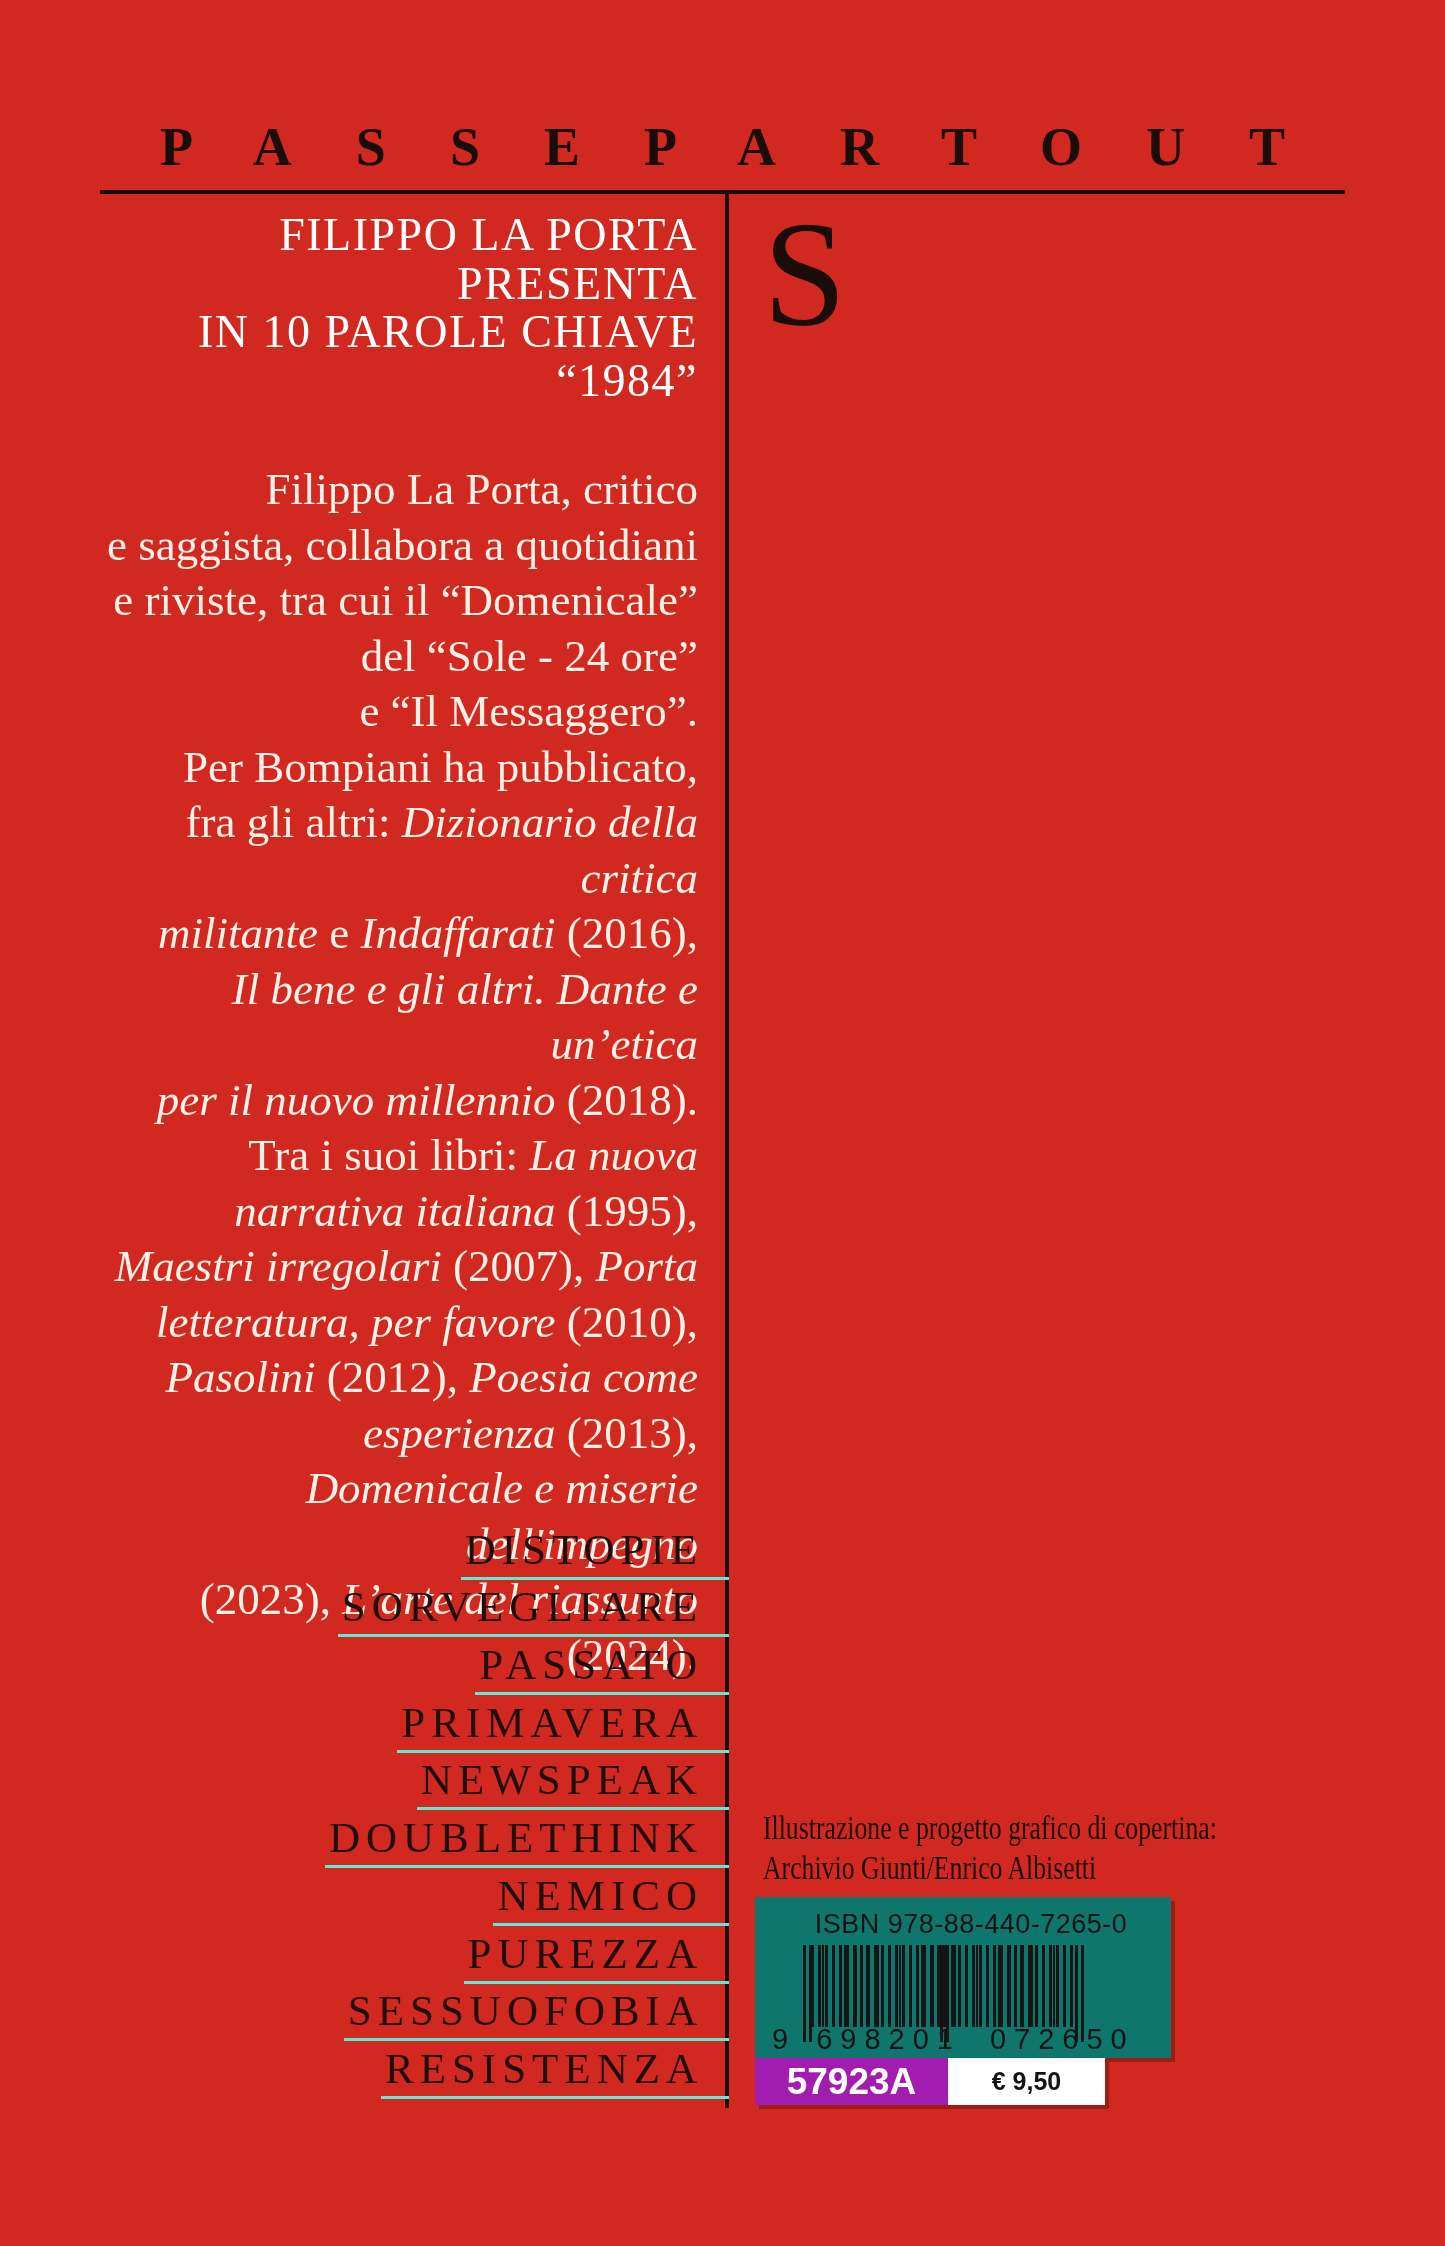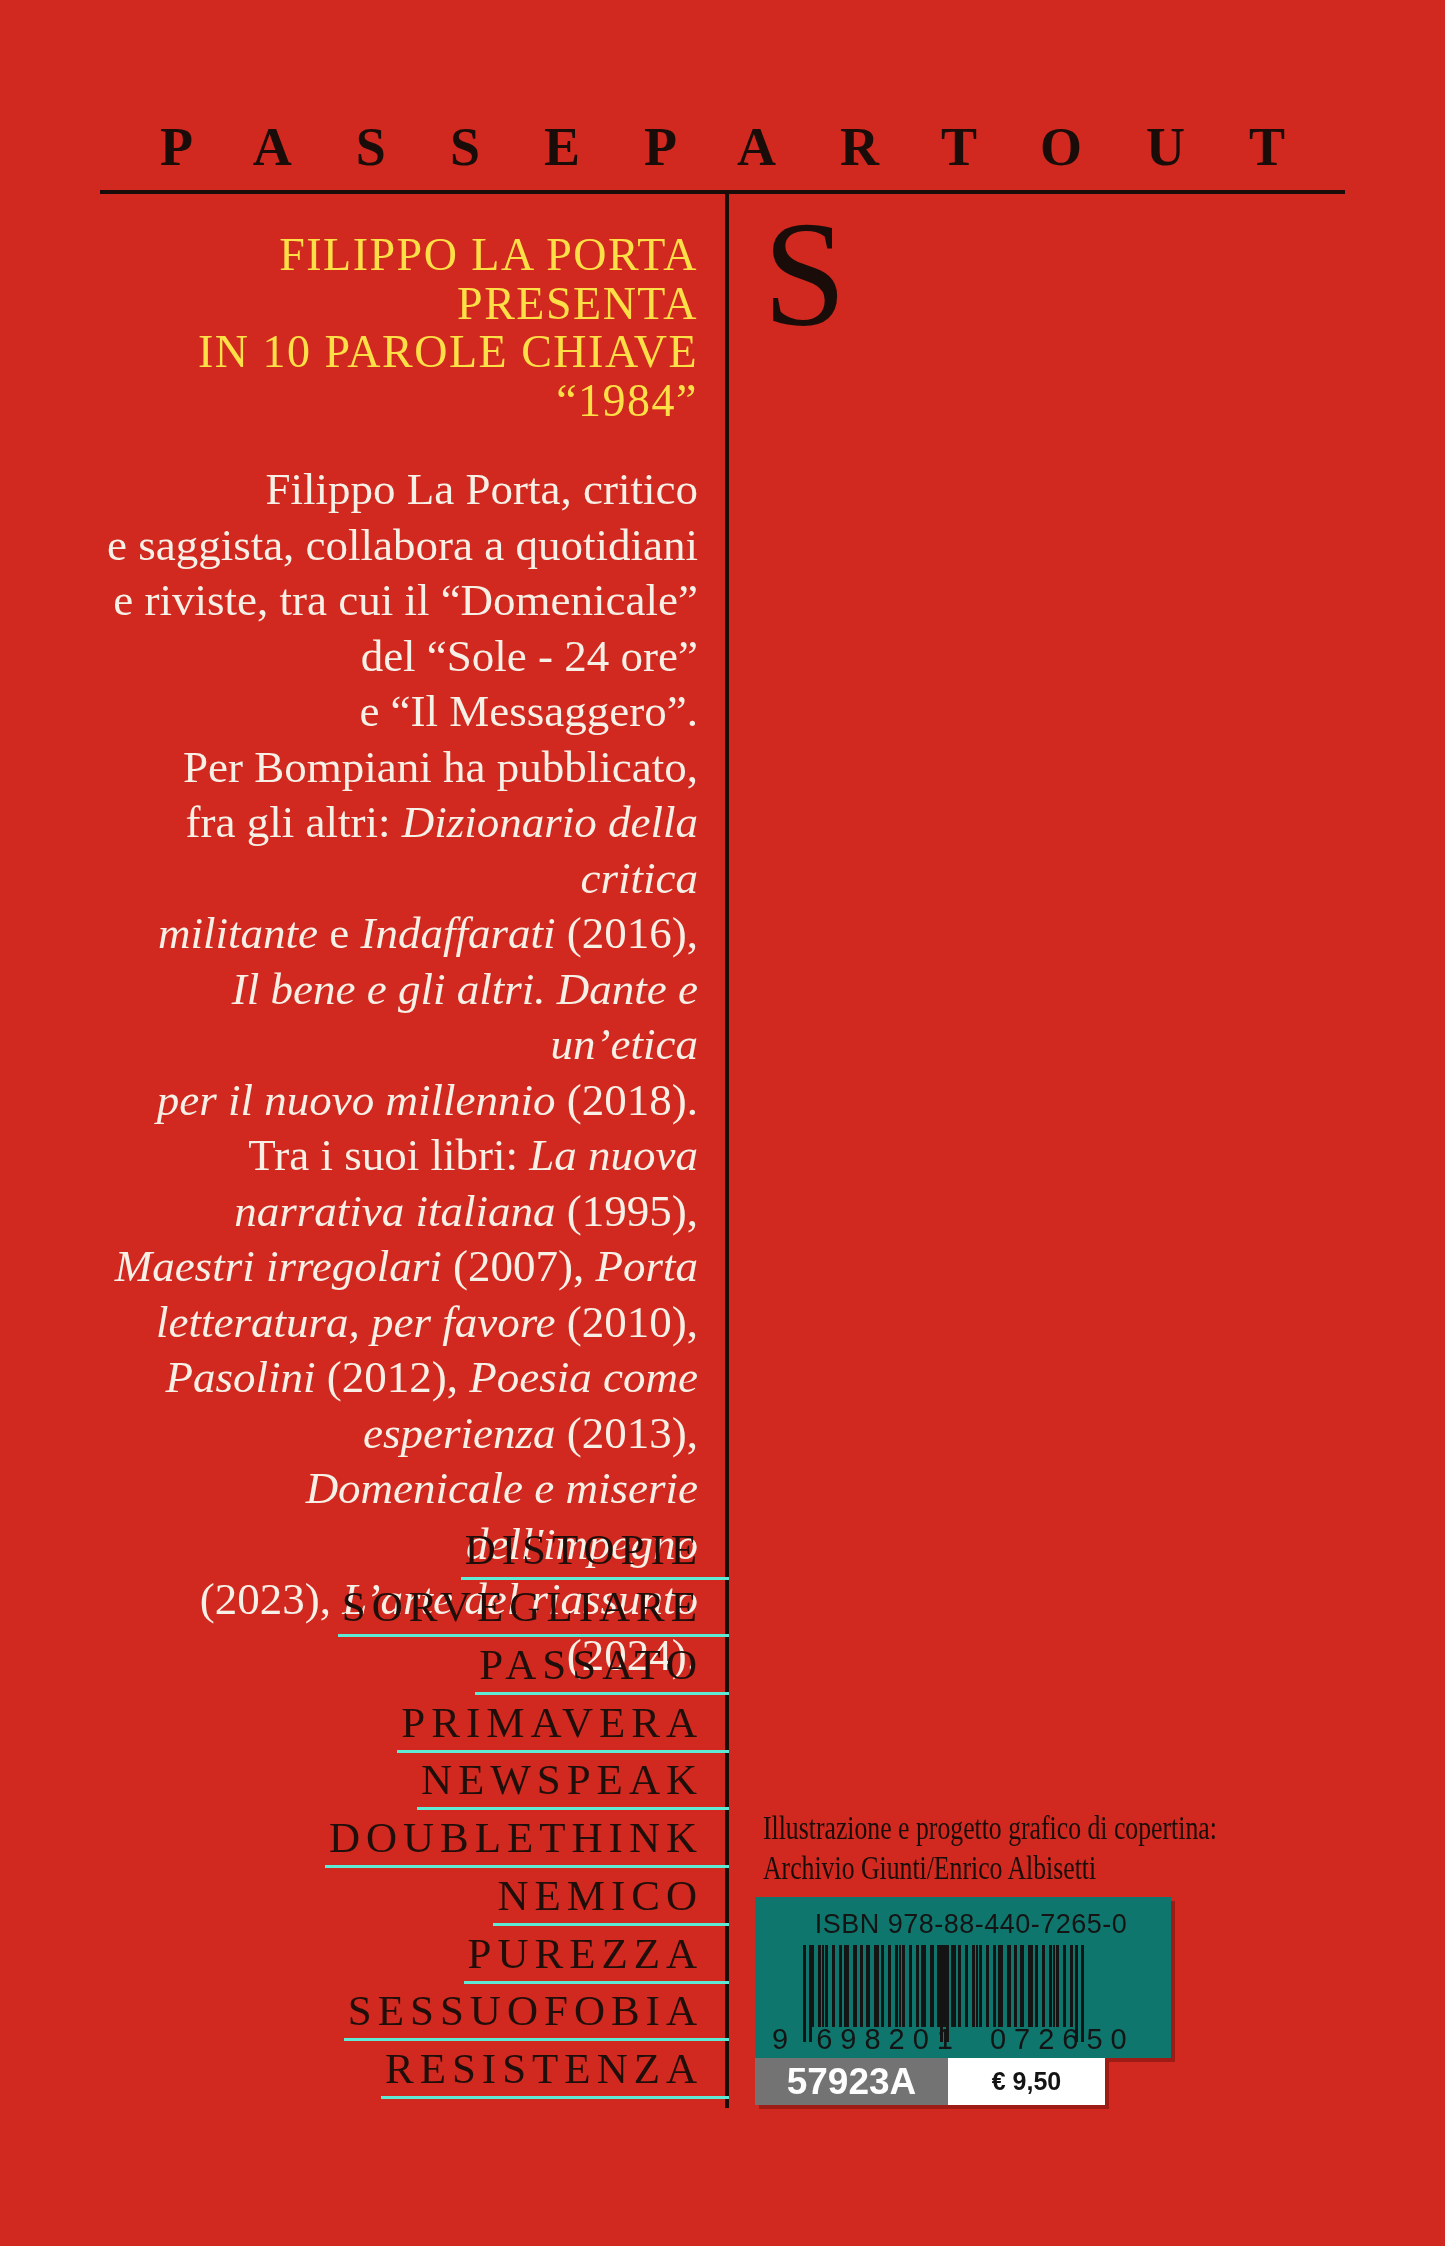--- a/index.html
+++ b/index.html
@@ -19,22 +19,22 @@
     text-align:center;white-space:nowrap;
     font-size:54px;font-weight:bold;color:#1a0d09;
     letter-spacing:64px;transform:translateX(32px);
   }
   #header-rule{left:100px;top:190px;width:1245px;height:4px;background:#1a0d09;}
   #column-divider{left:725px;top:190px;width:4px;height:1918px;background:#1a0d09;}
 
   
   #presenta-title{
     left:100px;top:211px;width:598px;
-    text-align:right;color:#fde047;
-    font-size:46px;line-height:48.5px;letter-spacing:1.5px;margin-top:20px;
+    text-align:right;color:#ffffff;
+    font-size:46px;line-height:48.5px;letter-spacing:1.5px;
   }
   #author-bio{
     left:100px;top:462px;width:598px;
     text-align:right;color:#f7f0e6;
     font-size:45px;line-height:55.5px;
   }
   #keywords-list{left:100px;top:1522px;width:629px;}
   .kw-row{display:flex;justify-content:flex-end;align-items:flex-end;height:57.7px;}
   .kw-row span{
     border-bottom:3px solid #5eead4;
@@ -84,21 +84,21 @@
   #barcode-digits{
     position:absolute;left:0;top:126px;width:100%;
     display:flex;align-items:baseline;
     font-family:"Liberation Sans",sans-serif;font-size:29px;color:#141414;
   }
   #digit-lead{margin-left:17px;}
   #digit-group1{margin-left:28px;letter-spacing:8px;}
   #digit-group2{margin-left:29px;letter-spacing:8px;}
   #edition-code{
     left:755px;top:2058px;width:193px;height:47px;
-    background:#737373;color:#fdfdfd;
+    background:#a21caf;color:#fdfdfd;
     display:flex;align-items:center;justify-content:center;
     font-family:"Liberation Sans",sans-serif;font-weight:bold;font-size:37px;
     box-shadow:4px 4px 0 rgba(60,10,5,.35);
   }
   #price-tag{
     left:948px;top:2058px;width:157px;height:47px;
     background:#ffffff;color:#141414;
     display:flex;align-items:center;justify-content:center;
     font-family:"Liberation Sans",sans-serif;font-weight:bold;font-size:25px;
     box-shadow:4px 4px 0 rgba(60,10,5,.35);

